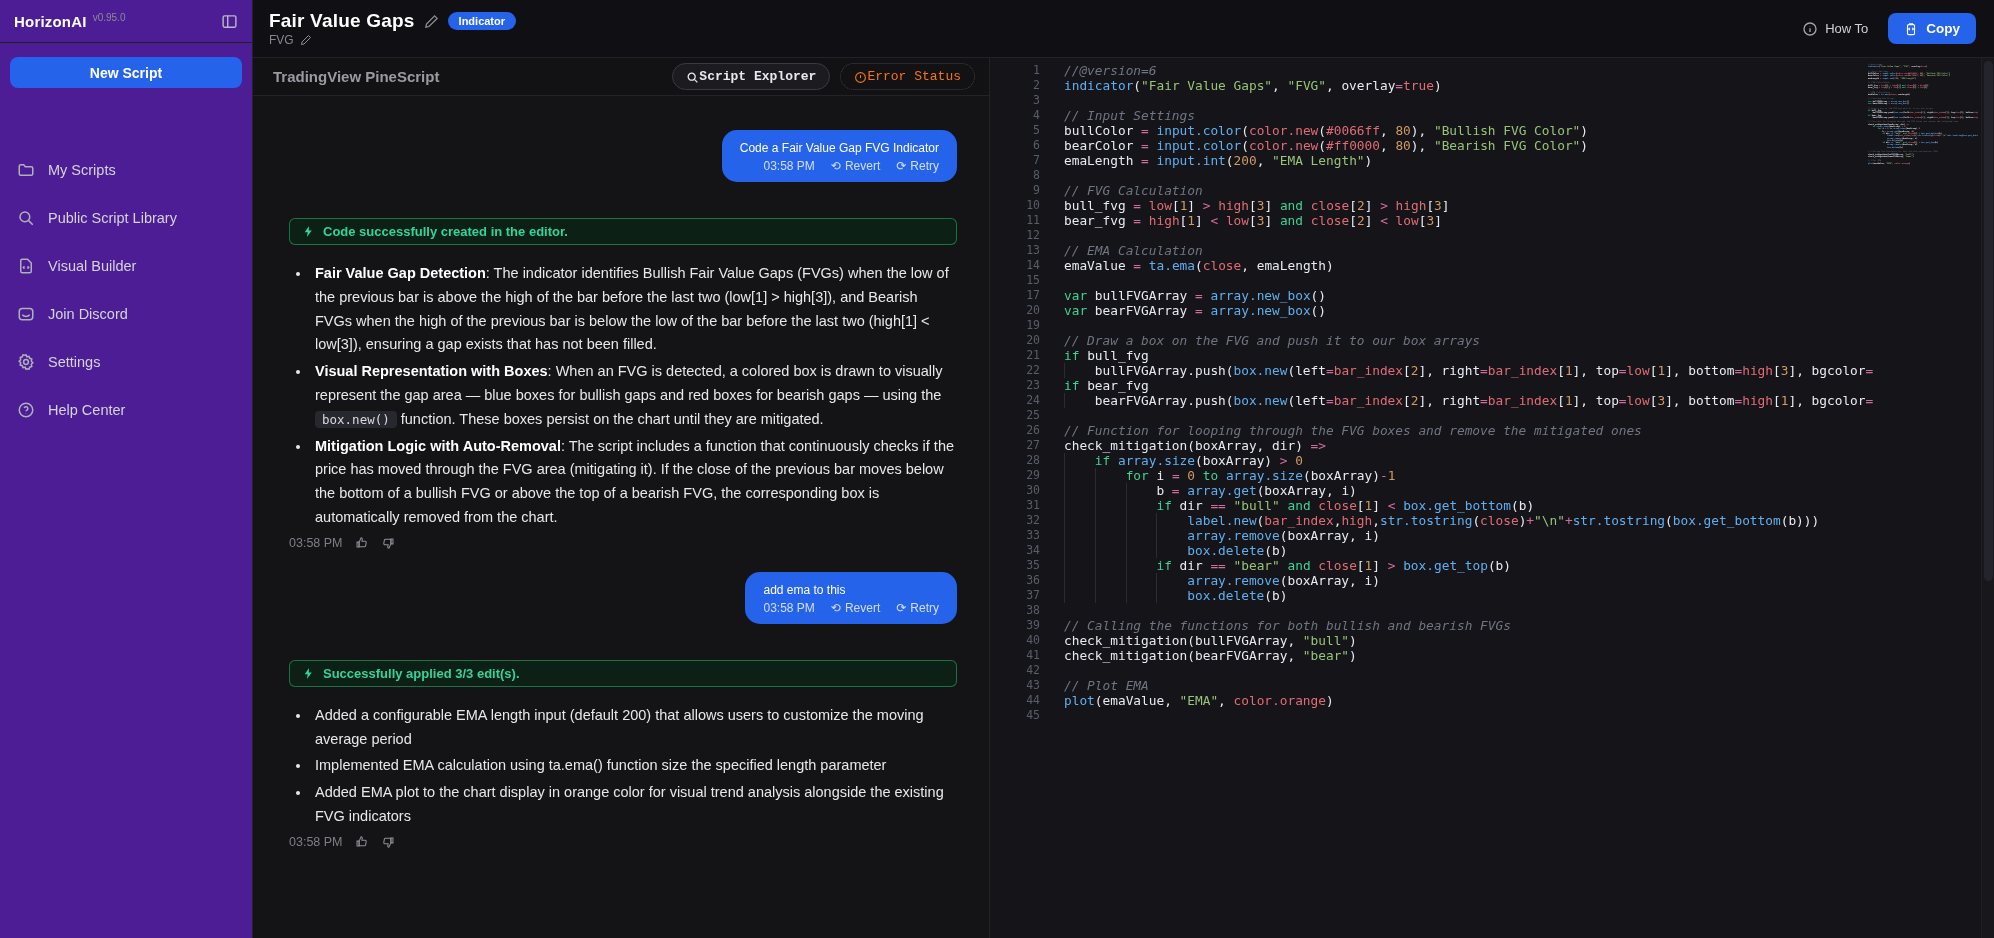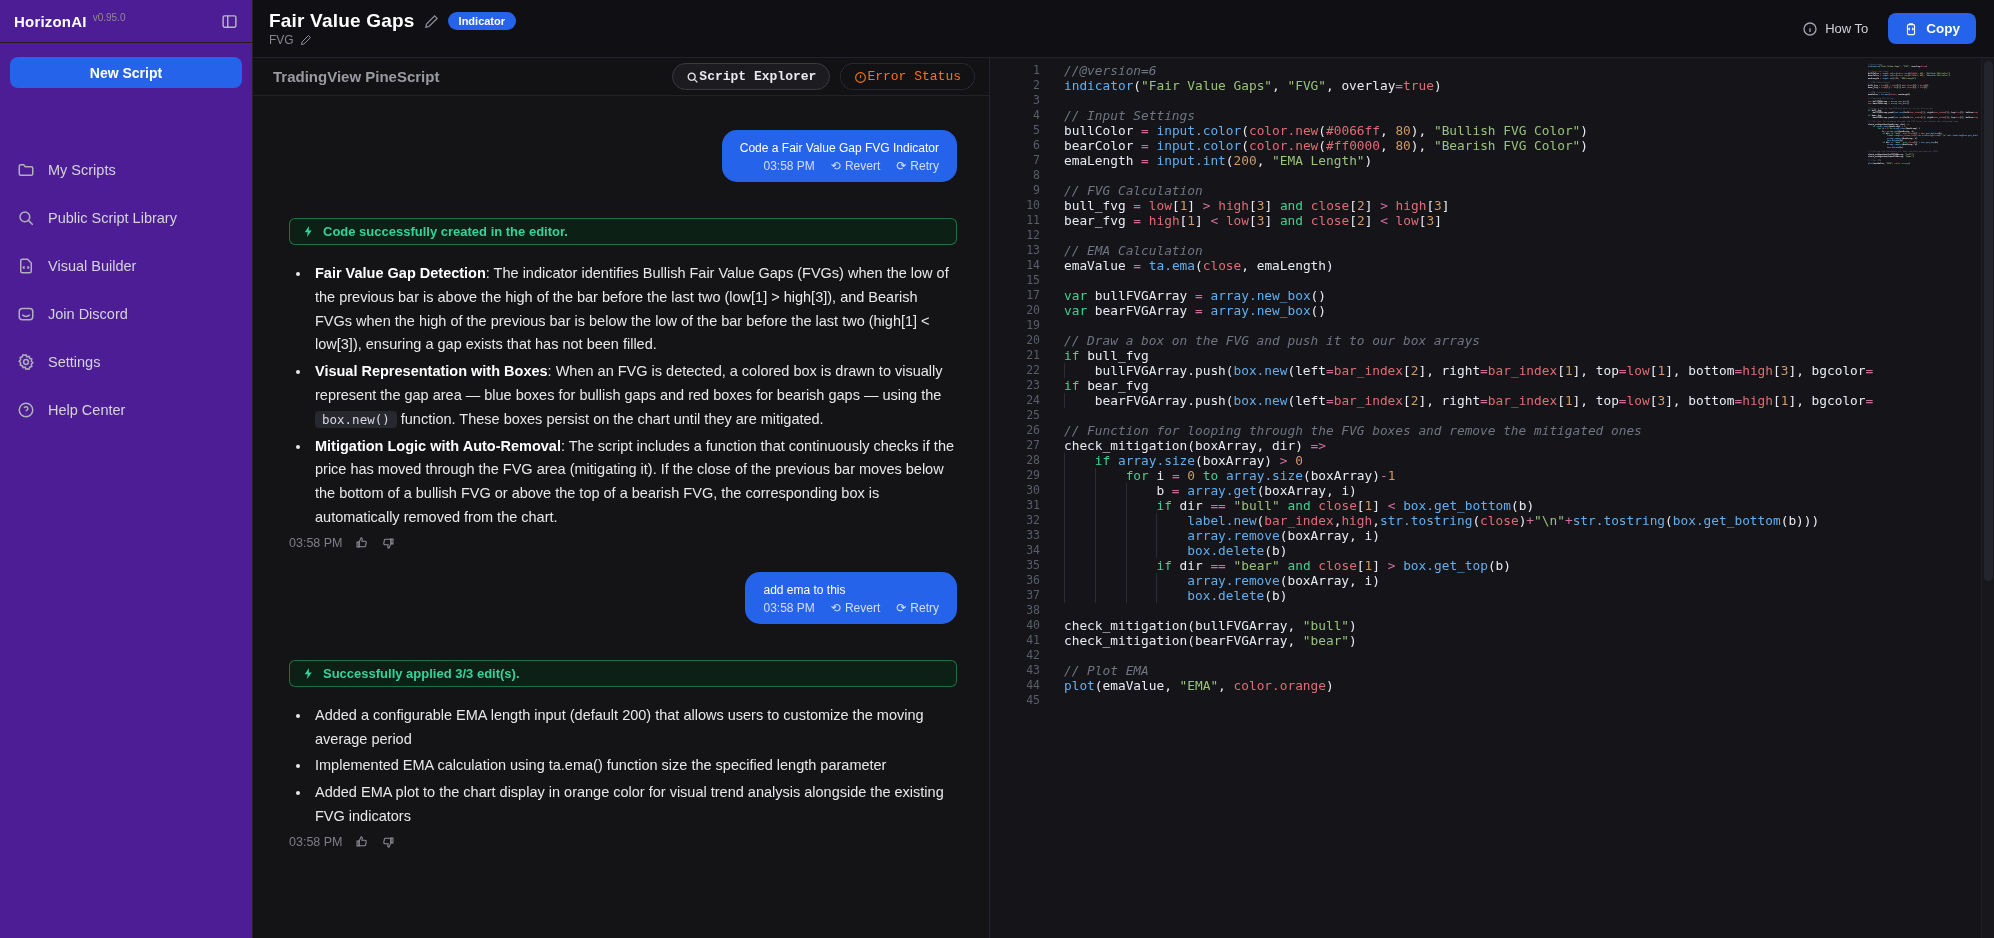--- a/index.html
+++ b/index.html
@@ -386,20 +386,21 @@
             <div class="cl"><span class="ln">29</span><span class="ind" style="width: 8ch;"></span><span class="tk-k">for</span><span class="tk-p"> i </span><span class="tk-o">=</span><span class="tk-p"> </span><span class="tk-n">0</span><span class="tk-p"> </span><span class="tk-k">to</span><span class="tk-p"> </span><span class="tk-f">array.size</span><span class="tk-p">(boxArray)</span><span class="tk-o">-</span><span class="tk-n">1</span></div>
             <div class="cl"><span class="ln">30</span><span class="ind" style="width: 12ch;"></span><span class="tk-p">b </span><span class="tk-o">=</span><span class="tk-p"> </span><span class="tk-f">array.get</span><span class="tk-p">(boxArray, i)</span></div>
             <div class="cl"><span class="ln">31</span><span class="ind" style="width: 12ch;"></span><span class="tk-k">if</span><span class="tk-p"> dir </span><span class="tk-o">==</span><span class="tk-p"> </span><span class="tk-s">"bull"</span><span class="tk-p"> </span><span class="tk-k">and</span><span class="tk-p"> </span><span class="tk-v">close</span><span class="tk-p">[</span><span class="tk-n">1</span><span class="tk-p">] </span><span class="tk-o">&lt;</span><span class="tk-p"> </span><span class="tk-f">box.get_bottom</span><span class="tk-p">(b)</span></div>
             <div class="cl"><span class="ln">32</span><span class="ind" style="width: 16ch;"></span><span class="tk-f">label.new</span><span class="tk-p">(</span><span class="tk-v">bar_index</span><span class="tk-p">,</span><span class="tk-v">high</span><span class="tk-p">,</span><span class="tk-f">str.tostring</span><span class="tk-p">(</span><span class="tk-v">close</span><span class="tk-p">)</span><span class="tk-o">+</span><span class="tk-s">"\n"</span><span class="tk-o">+</span><span class="tk-f">str.tostring</span><span class="tk-p">(</span><span class="tk-f">box.get_bottom</span><span class="tk-p">(b)))</span></div>
             <div class="cl"><span class="ln">33</span><span class="ind" style="width: 16ch;"></span><span class="tk-f">array.remove</span><span class="tk-p">(boxArray, i)</span></div>
             <div class="cl"><span class="ln">34</span><span class="ind" style="width: 16ch;"></span><span class="tk-f">box.delete</span><span class="tk-p">(b)</span></div>
             <div class="cl"><span class="ln">35</span><span class="ind" style="width: 12ch;"></span><span class="tk-k">if</span><span class="tk-p"> dir </span><span class="tk-o">==</span><span class="tk-p"> </span><span class="tk-s">"bear"</span><span class="tk-p"> </span><span class="tk-k">and</span><span class="tk-p"> </span><span class="tk-v">close</span><span class="tk-p">[</span><span class="tk-n">1</span><span class="tk-p">] </span><span class="tk-o">&gt;</span><span class="tk-p"> </span><span class="tk-f">box.get_top</span><span class="tk-p">(b)</span></div>
             <div class="cl"><span class="ln">36</span><span class="ind" style="width: 16ch;"></span><span class="tk-f">array.remove</span><span class="tk-p">(boxArray, i)</span></div>
             <div class="cl"><span class="ln">37</span><span class="ind" style="width: 16ch;"></span><span class="tk-f">box.delete</span><span class="tk-p">(b)</span></div>
             <div class="cl"><span class="ln">38</span></div>
+            <div class="cl"><span class="ln">39</span><span class="tk-c">// Calling the functions for both bullish and bearish FVGs</span></div>
             <div class="cl"><span class="ln">40</span><span class="tk-p">check_mitigation(bullFVGArray, </span><span class="tk-s">"bull"</span><span class="tk-p">)</span></div>
             <div class="cl"><span class="ln">41</span><span class="tk-p">check_mitigation(bearFVGArray, </span><span class="tk-s">"bear"</span><span class="tk-p">)</span></div>
             <div class="cl"><span class="ln">42</span></div>
             <div class="cl"><span class="ln">43</span><span class="tk-c">// Plot EMA</span></div>
             <div class="cl"><span class="ln">44</span><span class="tk-f">plot</span><span class="tk-p">(emaValue, </span><span class="tk-s">"EMA"</span><span class="tk-p">, </span><span class="tk-v">color.orange</span><span class="tk-p">)</span></div>
             <div class="cl"><span class="ln">45</span></div>
           </div>
         <div id="minimap">
             <div class="cl"><span class="tk-c">//@version=6</span></div>
             <div class="cl"><span class="tk-f">indicator</span><span class="tk-p">(</span><span class="tk-s">"Fair Value Gaps"</span><span class="tk-p">, </span><span class="tk-s">"FVG"</span><span class="tk-p">, overlay</span><span class="tk-o">=</span><span class="tk-v">true</span><span class="tk-p">)</span></div>

